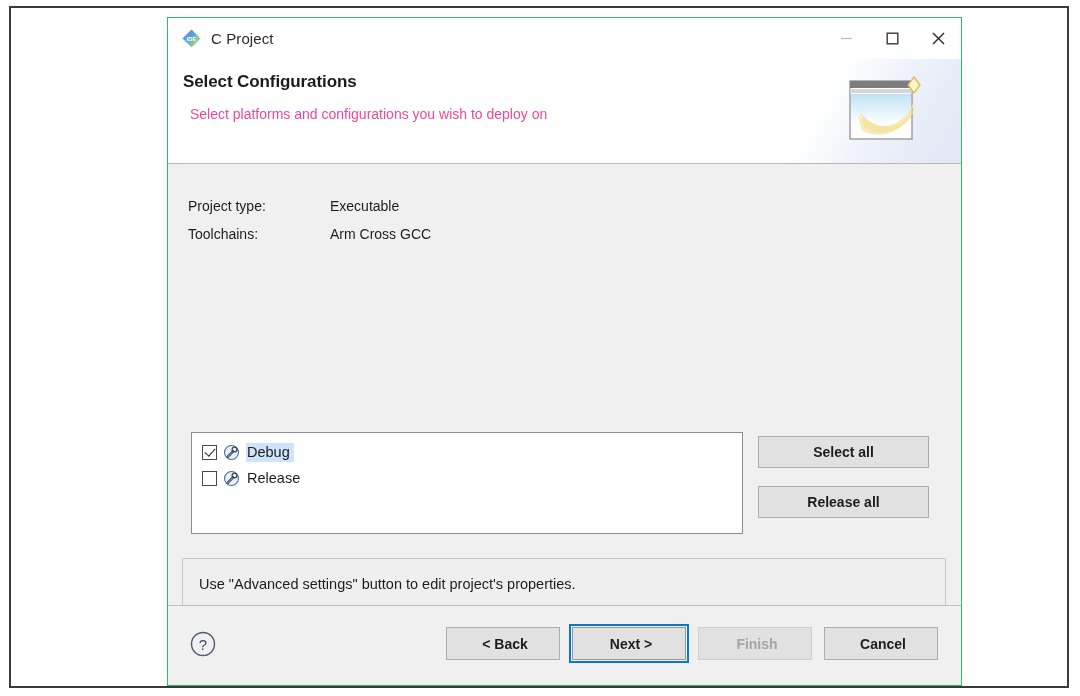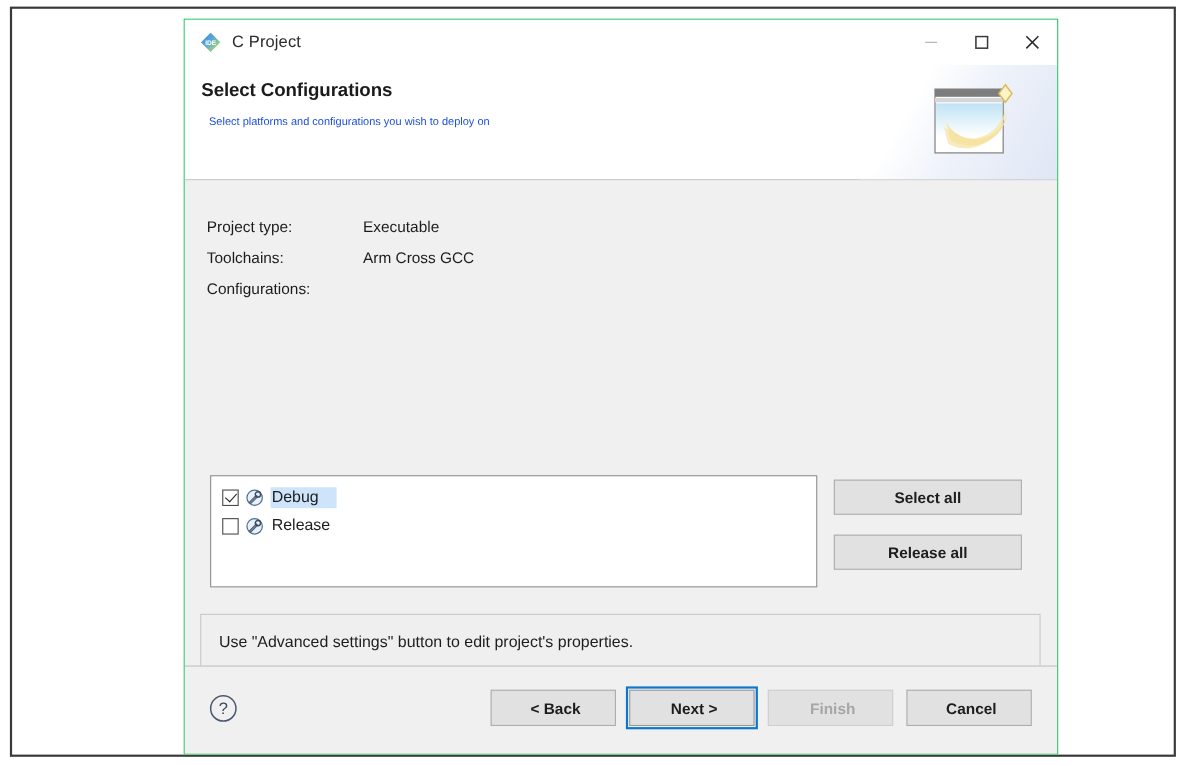--- a/index.html
+++ b/index.html
@@ -109,22 +109,22 @@
     top: 13px;
     font-size: 17px;
     font-weight: bold;
     color: #1b1b1b;
     letter-spacing: -.1px;
   }
   .banner-sub {
     position: absolute;
     left: 22px;
     top: 47px;
-    font-size: 10px;
-    color: #1d4ed8;
+    font-size: 14px;
+    color: #ec4899;
     text-align: right;
   }
   .banner-art {
     position: absolute;
     right: 23px;
     top: 8px;
     width: 100px;
     height: 90px;
   }
 
@@ -191,21 +191,21 @@
     transform: rotate(42deg);
   }
   .cfg-icon {
     width: 17px;
     height: 17px;
     flex: 0 0 auto;
   }
   .item-label {
     font-size: 14.5px;
     color: #1d1d1d;
-    padding: 1px 16px 2px 1px;
+    padding: 1px 4px 2px 1px;
   }
   .item-label.selected {
     background: #cde4fb;
   }
 
   
   .side-buttons {
     position: absolute;
     left: 590px;
     top: 272px;
@@ -366,24 +366,20 @@
 
       <div class="info-rows">
         <div class="info-row">
           <span class="info-label">Project type:</span>
           <span class="info-value">Executable</span>
         </div>
         <div class="info-row">
           <span class="info-label">Toolchains:</span>
           <span class="info-value">Arm Cross GCC</span>
         </div>
-        <div class="info-row">
-          <span class="info-label">Configurations:</span>
-          <span class="info-value"></span>
-        </div>
       </div>
 
       <div class="listbox">
 
         <div class="list-item">
           <span class="chk checked"></span>
           <span class="cfg-icon">
             <svg width="17" height="17" viewBox="0 0 17 17">
               <circle cx="8.5" cy="8.5" r="7" fill="#e8f1fb" stroke="#4b6f96" stroke-width="1.1"></circle>
               <path d="M3.5 12.5 L10 6 L11.5 7.5 L5 14 Z" fill="#6b7b8c" stroke="#3d4a58" stroke-width="0.7"></path>

